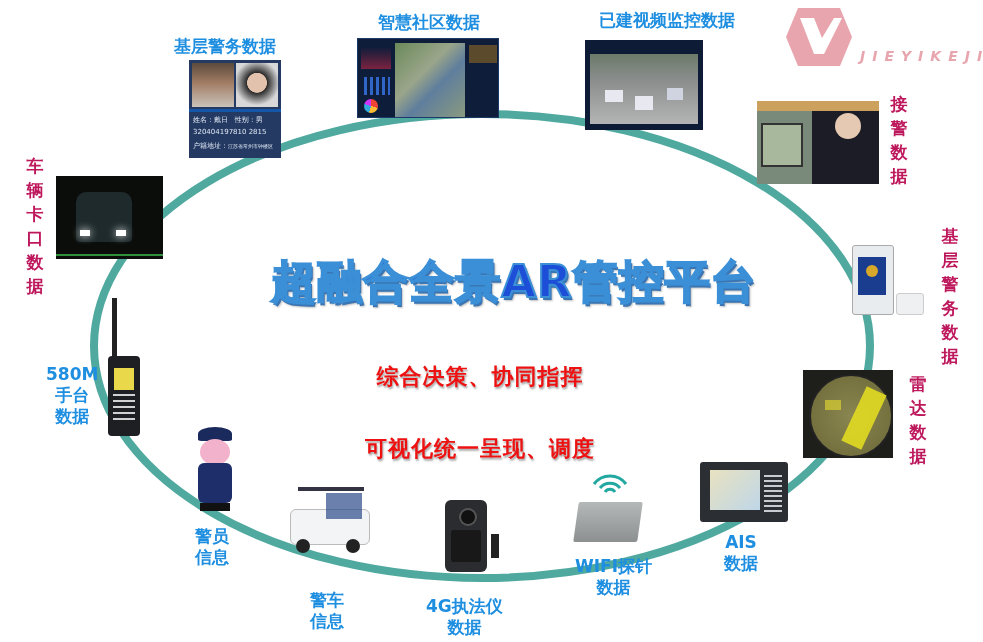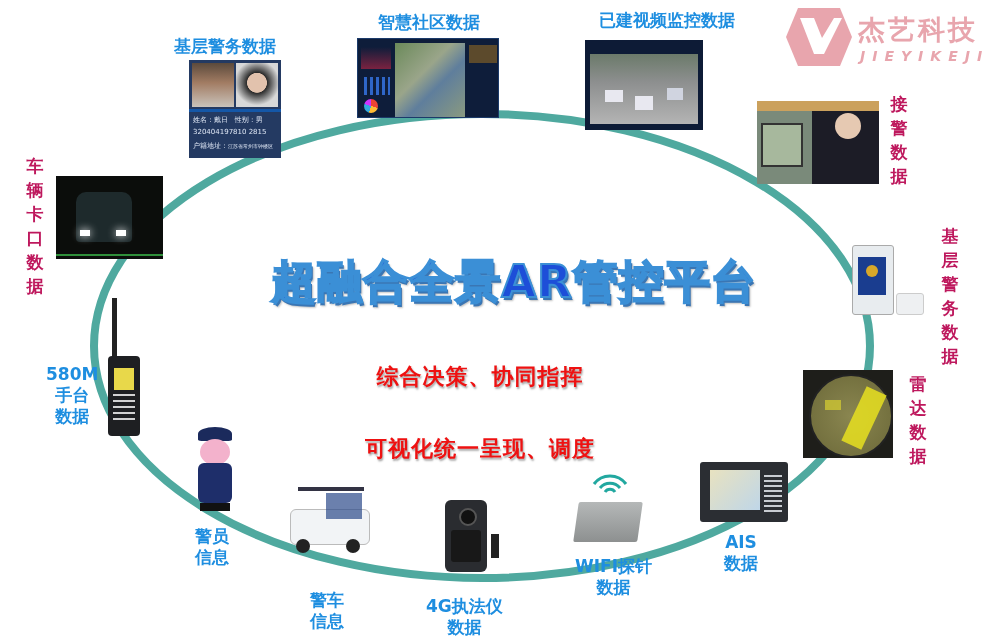--- a/index.html
+++ b/index.html
@@ -19,21 +19,20 @@
 
 <svg class="ring" width="983" height="642">
   <ellipse cx="482" cy="346" rx="388" ry="232" fill="none" stroke="#4fa99f" stroke-width="8"></ellipse>
 </svg>
 
 <div class="abs" style="left:784px;top:4px;width:200px;height:70px;">
   <svg width="70" height="66" style="position:absolute;left:0;top:0;">
     <polygon points="14,4 56,4 68,33 56,62 14,62 2,33" fill="#e8a5ad"></polygon>
     <polygon points="16,14 30,14 38,34 50,14 58,14 40,50 30,50" fill="#ffffff"></polygon>
   </svg>
-  <div class="logo-txt" style="left:74px;top:8px;font-size:27px;letter-spacing:3px;">杰艺科技</div>
   <div class="logo-txt" style="left:76px;top:44px;font-size:14px;letter-spacing:7px;font-style:italic;">JIEYIKEJI</div>
 </div>
 
 <div class="title">超融合全景AR管控平台</div>
 <div class="slogan" style="left:280px;top:362px;">综合决策、协同指挥</div>
 <div class="slogan" style="left:280px;top:406px;margin-top:28px;">可视化统一呈现、调度</div>
 
 <div class="lbl" style="left:174px;top:36px;">基层警务数据</div>
 <div class="pic" style="left:189px;top:60px;width:92px;height:98px;background:#243a62;">
   <div class="abs" style="left:3px;top:3px;width:42px;height:44px;background:linear-gradient(#5b4a3c,#a27c63 45%,#c9c3bb);"></div>

